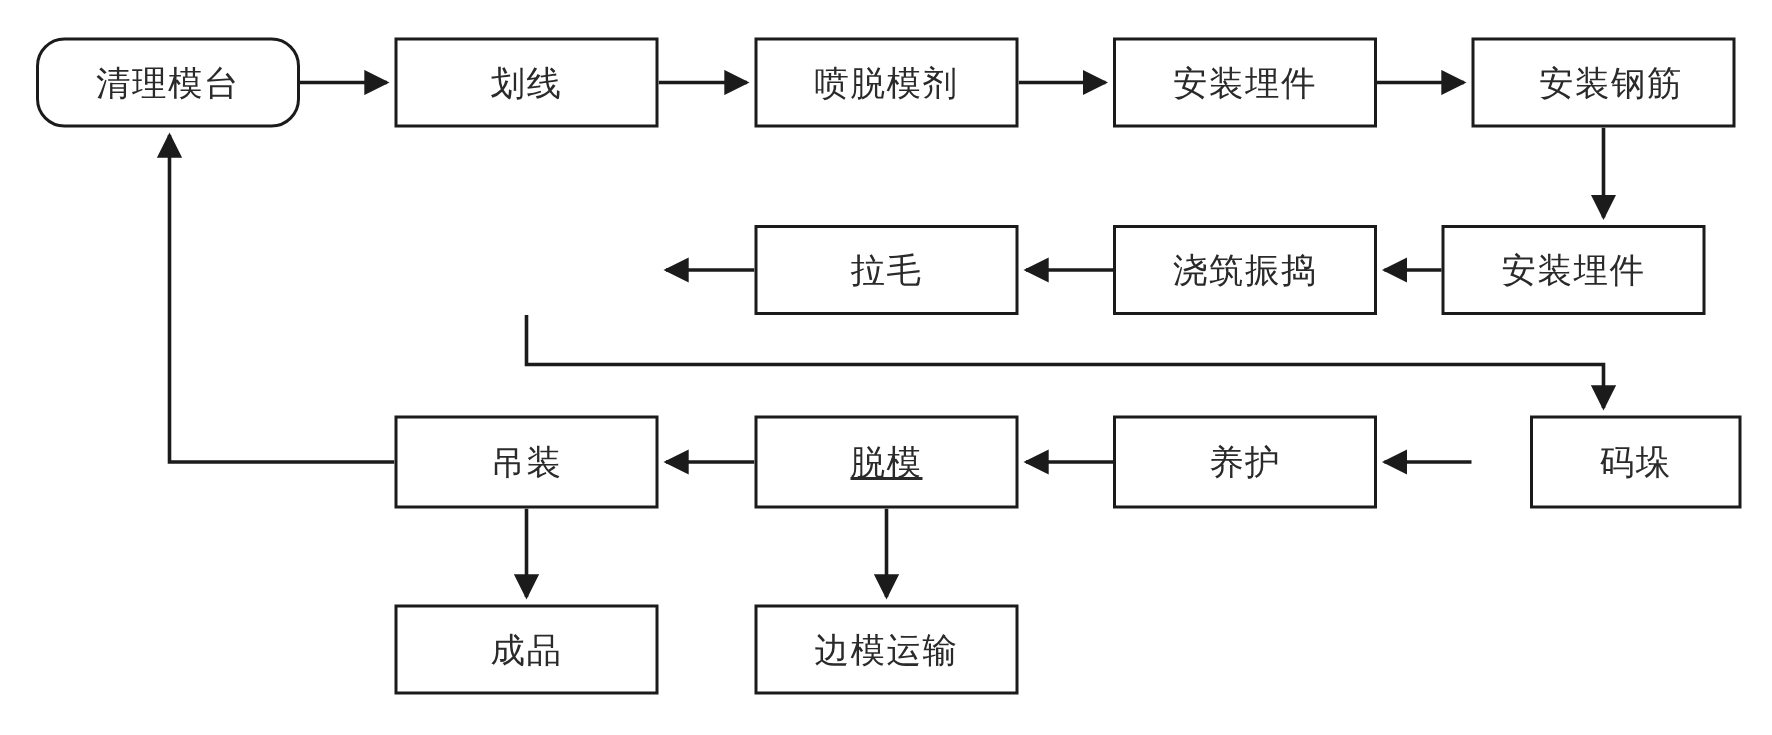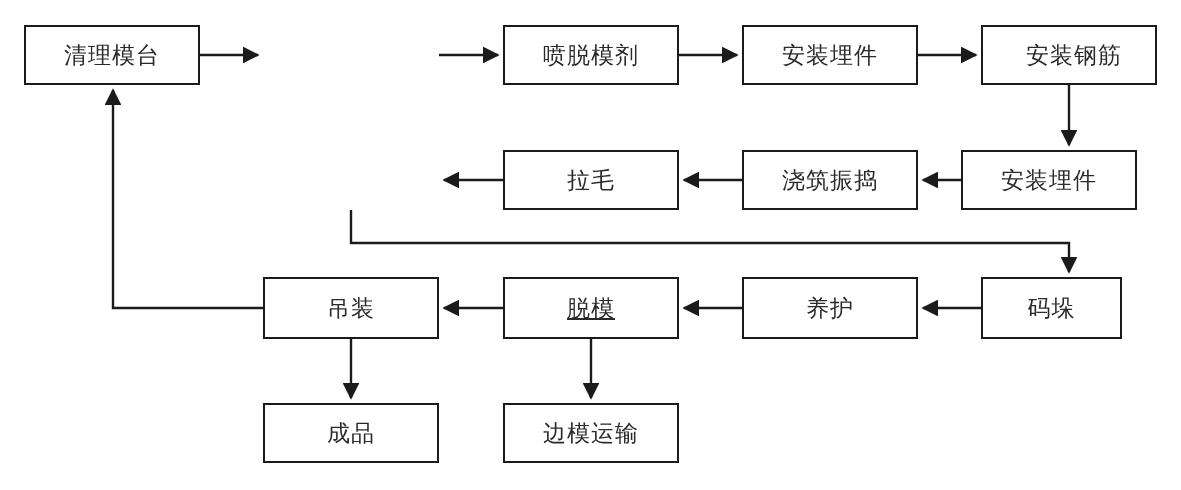--- a/index.html
+++ b/index.html
@@ -76,24 +76,27 @@
       <path d="M 742 308 L 684 308"></path>
       <path d="M 503 308 L 444 308"></path>
 
       <path d="M 351 339 L 351 398"></path>
       <path d="M 591 339 L 591 398"></path>
 
       <path d="M 263 308 L 113 308 L 113 90"></path>
     </g>
   </svg>
 
-  <div class="node" style="left:24px; top:25px; width:176px; height:60px;">
+  <div class="node" style="left:24px; top:25px; width:176px; height:60px;border-radius:19px;">
     <span class="node-label">清理模台</span>
   </div>
 
+  <div class="node" style="left:263px; top:25px; width:176px; height:60px;">
+    <span class="node-label">划线</span>
+  </div>
 
   <div class="node" style="left:503px; top:25px; width:176px; height:60px;">
     <span class="node-label">喷脱模剂</span>
   </div>
 
   <div class="node" style="left:742px; top:25px; width:176px; height:60px;">
     <span class="node-label">安装埋件</span>
   </div>
 
   <div class="node" style="left:981px; top:25px; width:176px; height:60px;padding-left:10px;">
@@ -106,21 +109,21 @@
 
   <div class="node" style="left:742px; top:150px; width:176px; height:60px;">
     <span class="node-label">浇筑振捣</span>
   </div>
 
   <div class="node" style="left:503px; top:150px; width:176px; height:60px;">
     <span class="node-label">拉毛</span>
   </div>
 
 
-  <div class="node" style="left:981px; top:277px; width:141px; height:62px;">
+  <div class="node" style="left:1020px; top:277px; width:141px; height:62px;">
     <span class="node-label">码垛</span>
   </div>
 
   <div class="node" style="left:742px; top:277px; width:176px; height:62px;">
     <span class="node-label">养护</span>
   </div>
 
   <div class="node" style="left:503px; top:277px; width:176px; height:62px;text-decoration:underline;">
     <span class="node-label">脱模</span>
   </div>

